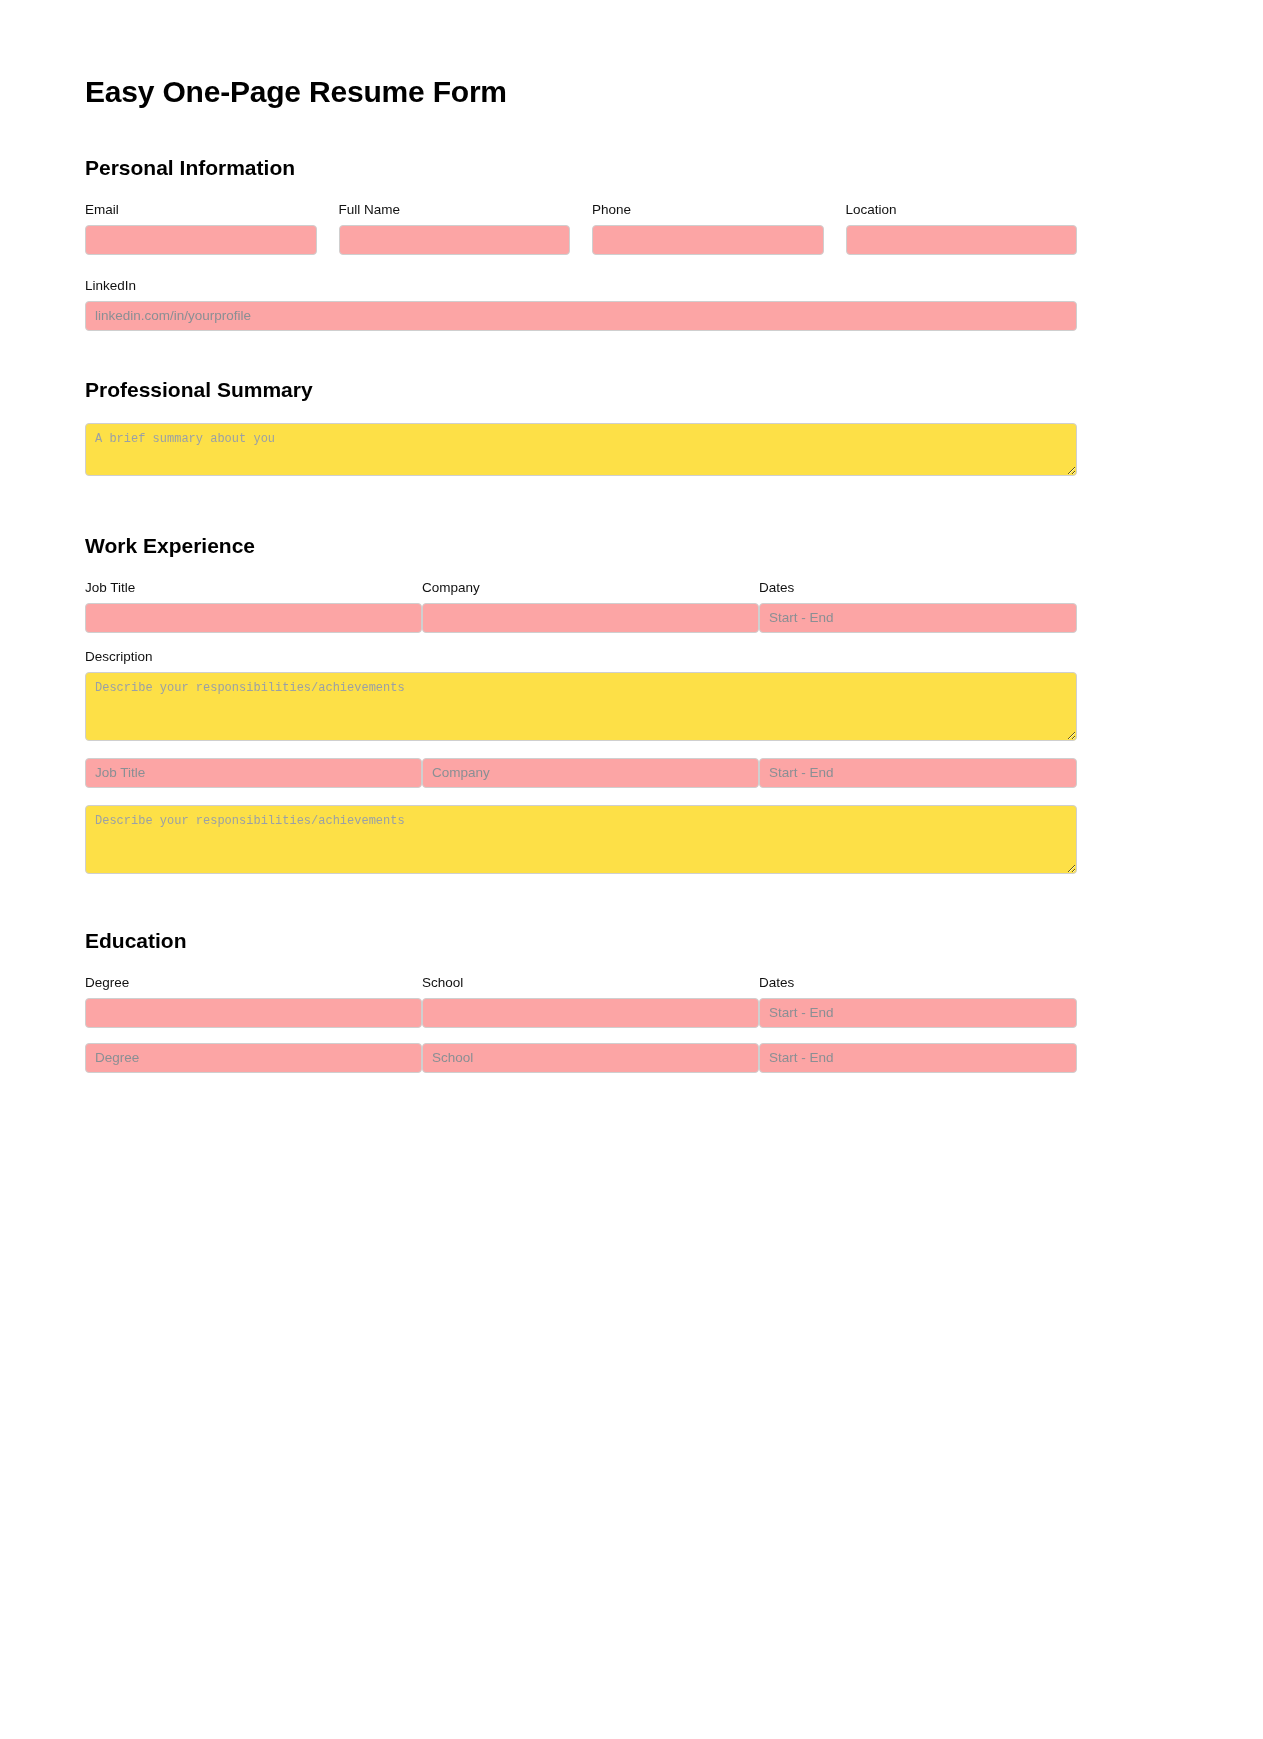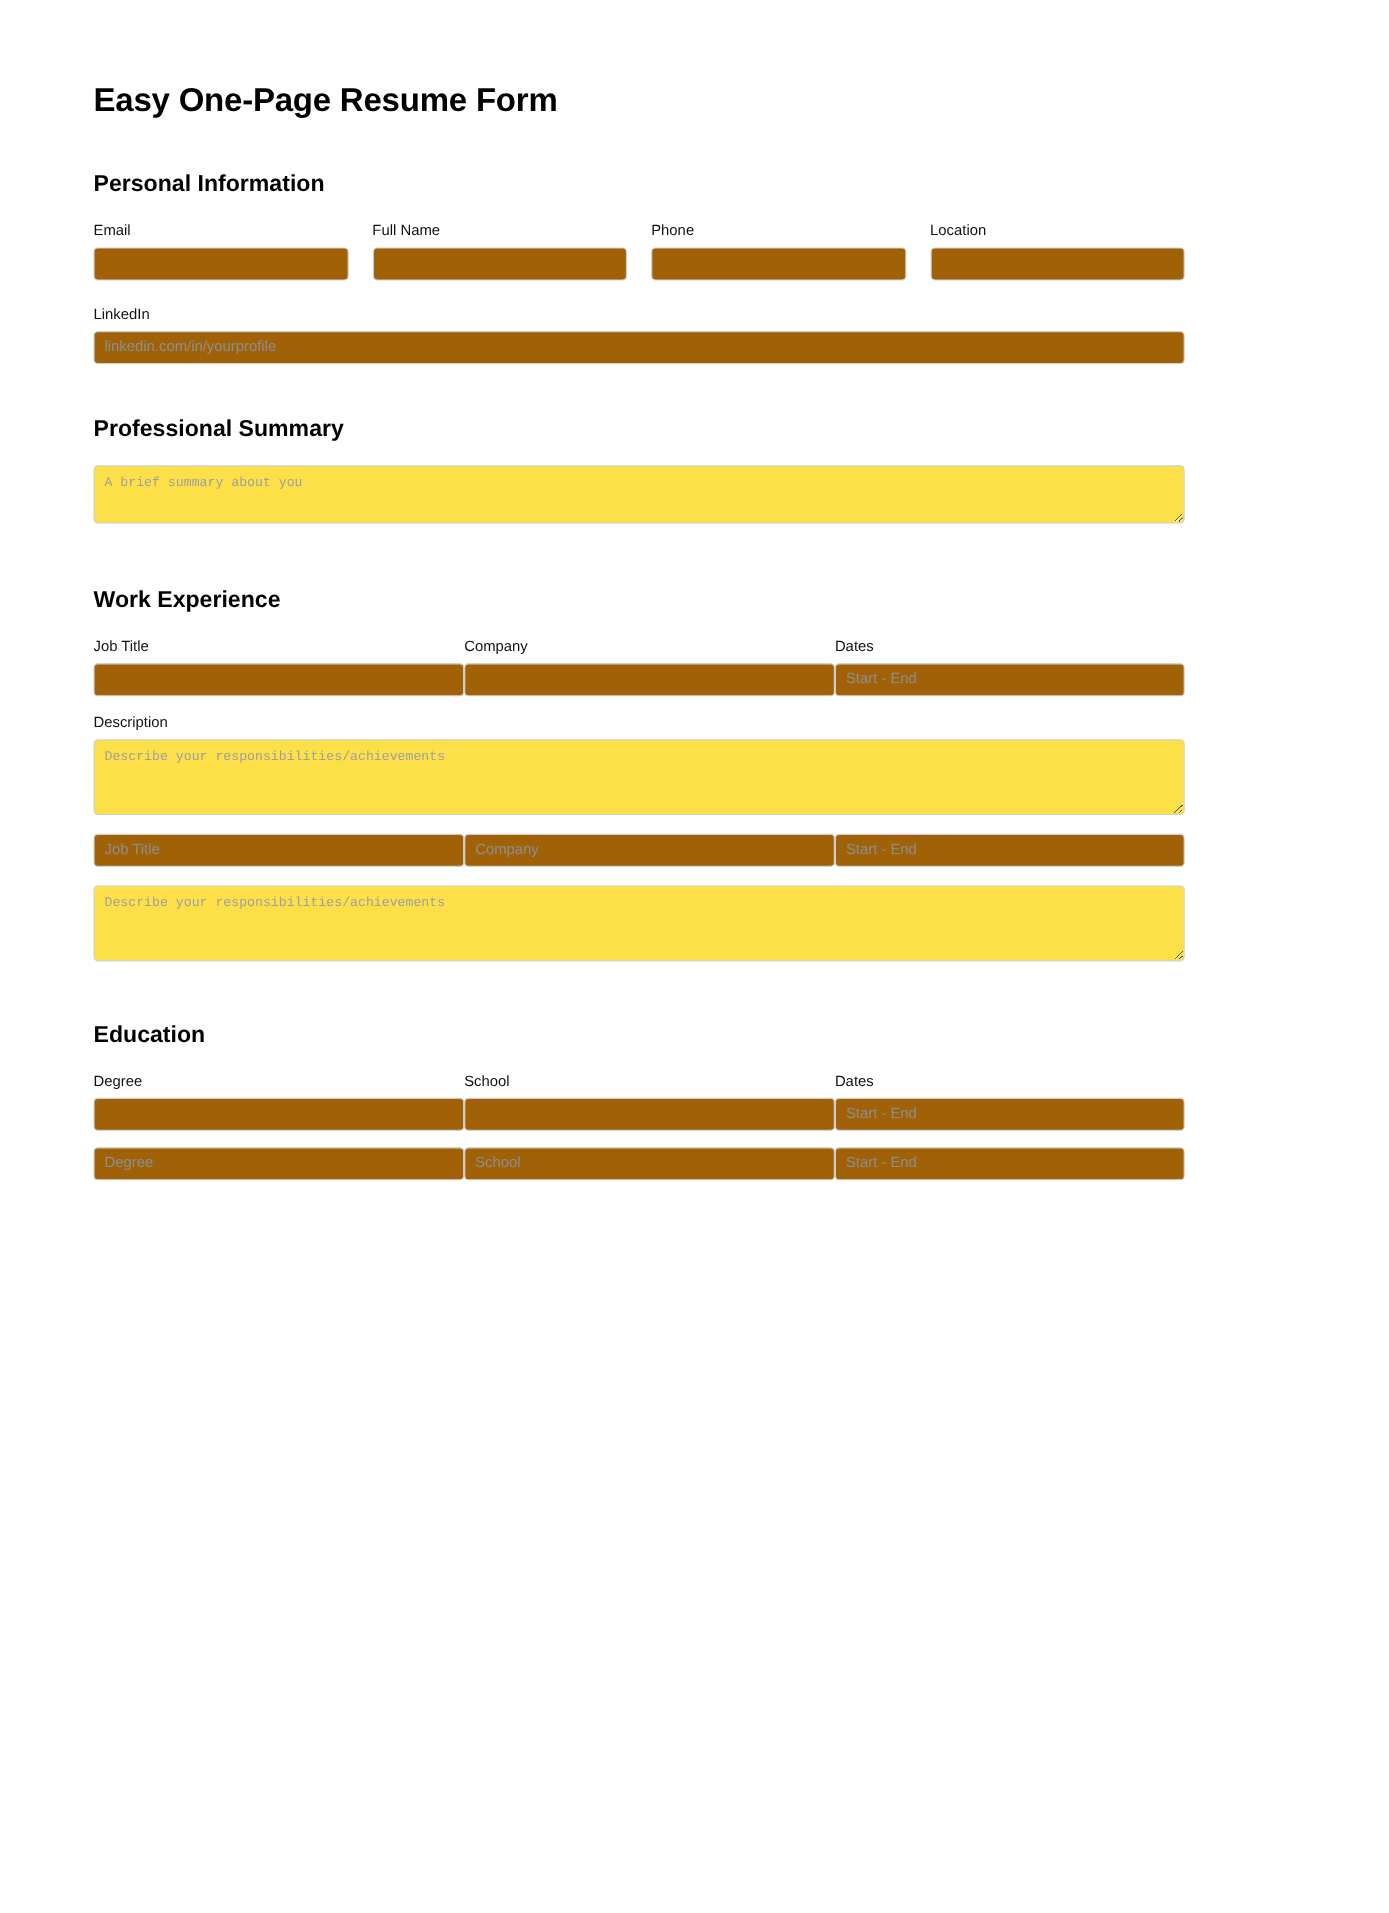--- a/index.html
+++ b/index.html
@@ -65,22 +65,22 @@
     line-height: 16px;
     margin-bottom: 7px;
     display: block;
   }
   .inp {
     box-sizing: border-box;
     width: 100%;
     height: 30px;
     border: 1px solid #cfcfcf;
     border-radius: 4px;
-    background: #a16207;
-    font-family: Liberation Mono, monospace;
+    background: #fca5a5;
+    font-family: Liberation Serif, serif;
     font-size: 13.5px;
     color: #222;
     padding: 0 9px;
     outline: none;
   }
   .inp::placeholder {
     color: #8a8f94;
     opacity: 1;
     font-family: "Liberation Sans", sans-serif;
   }

